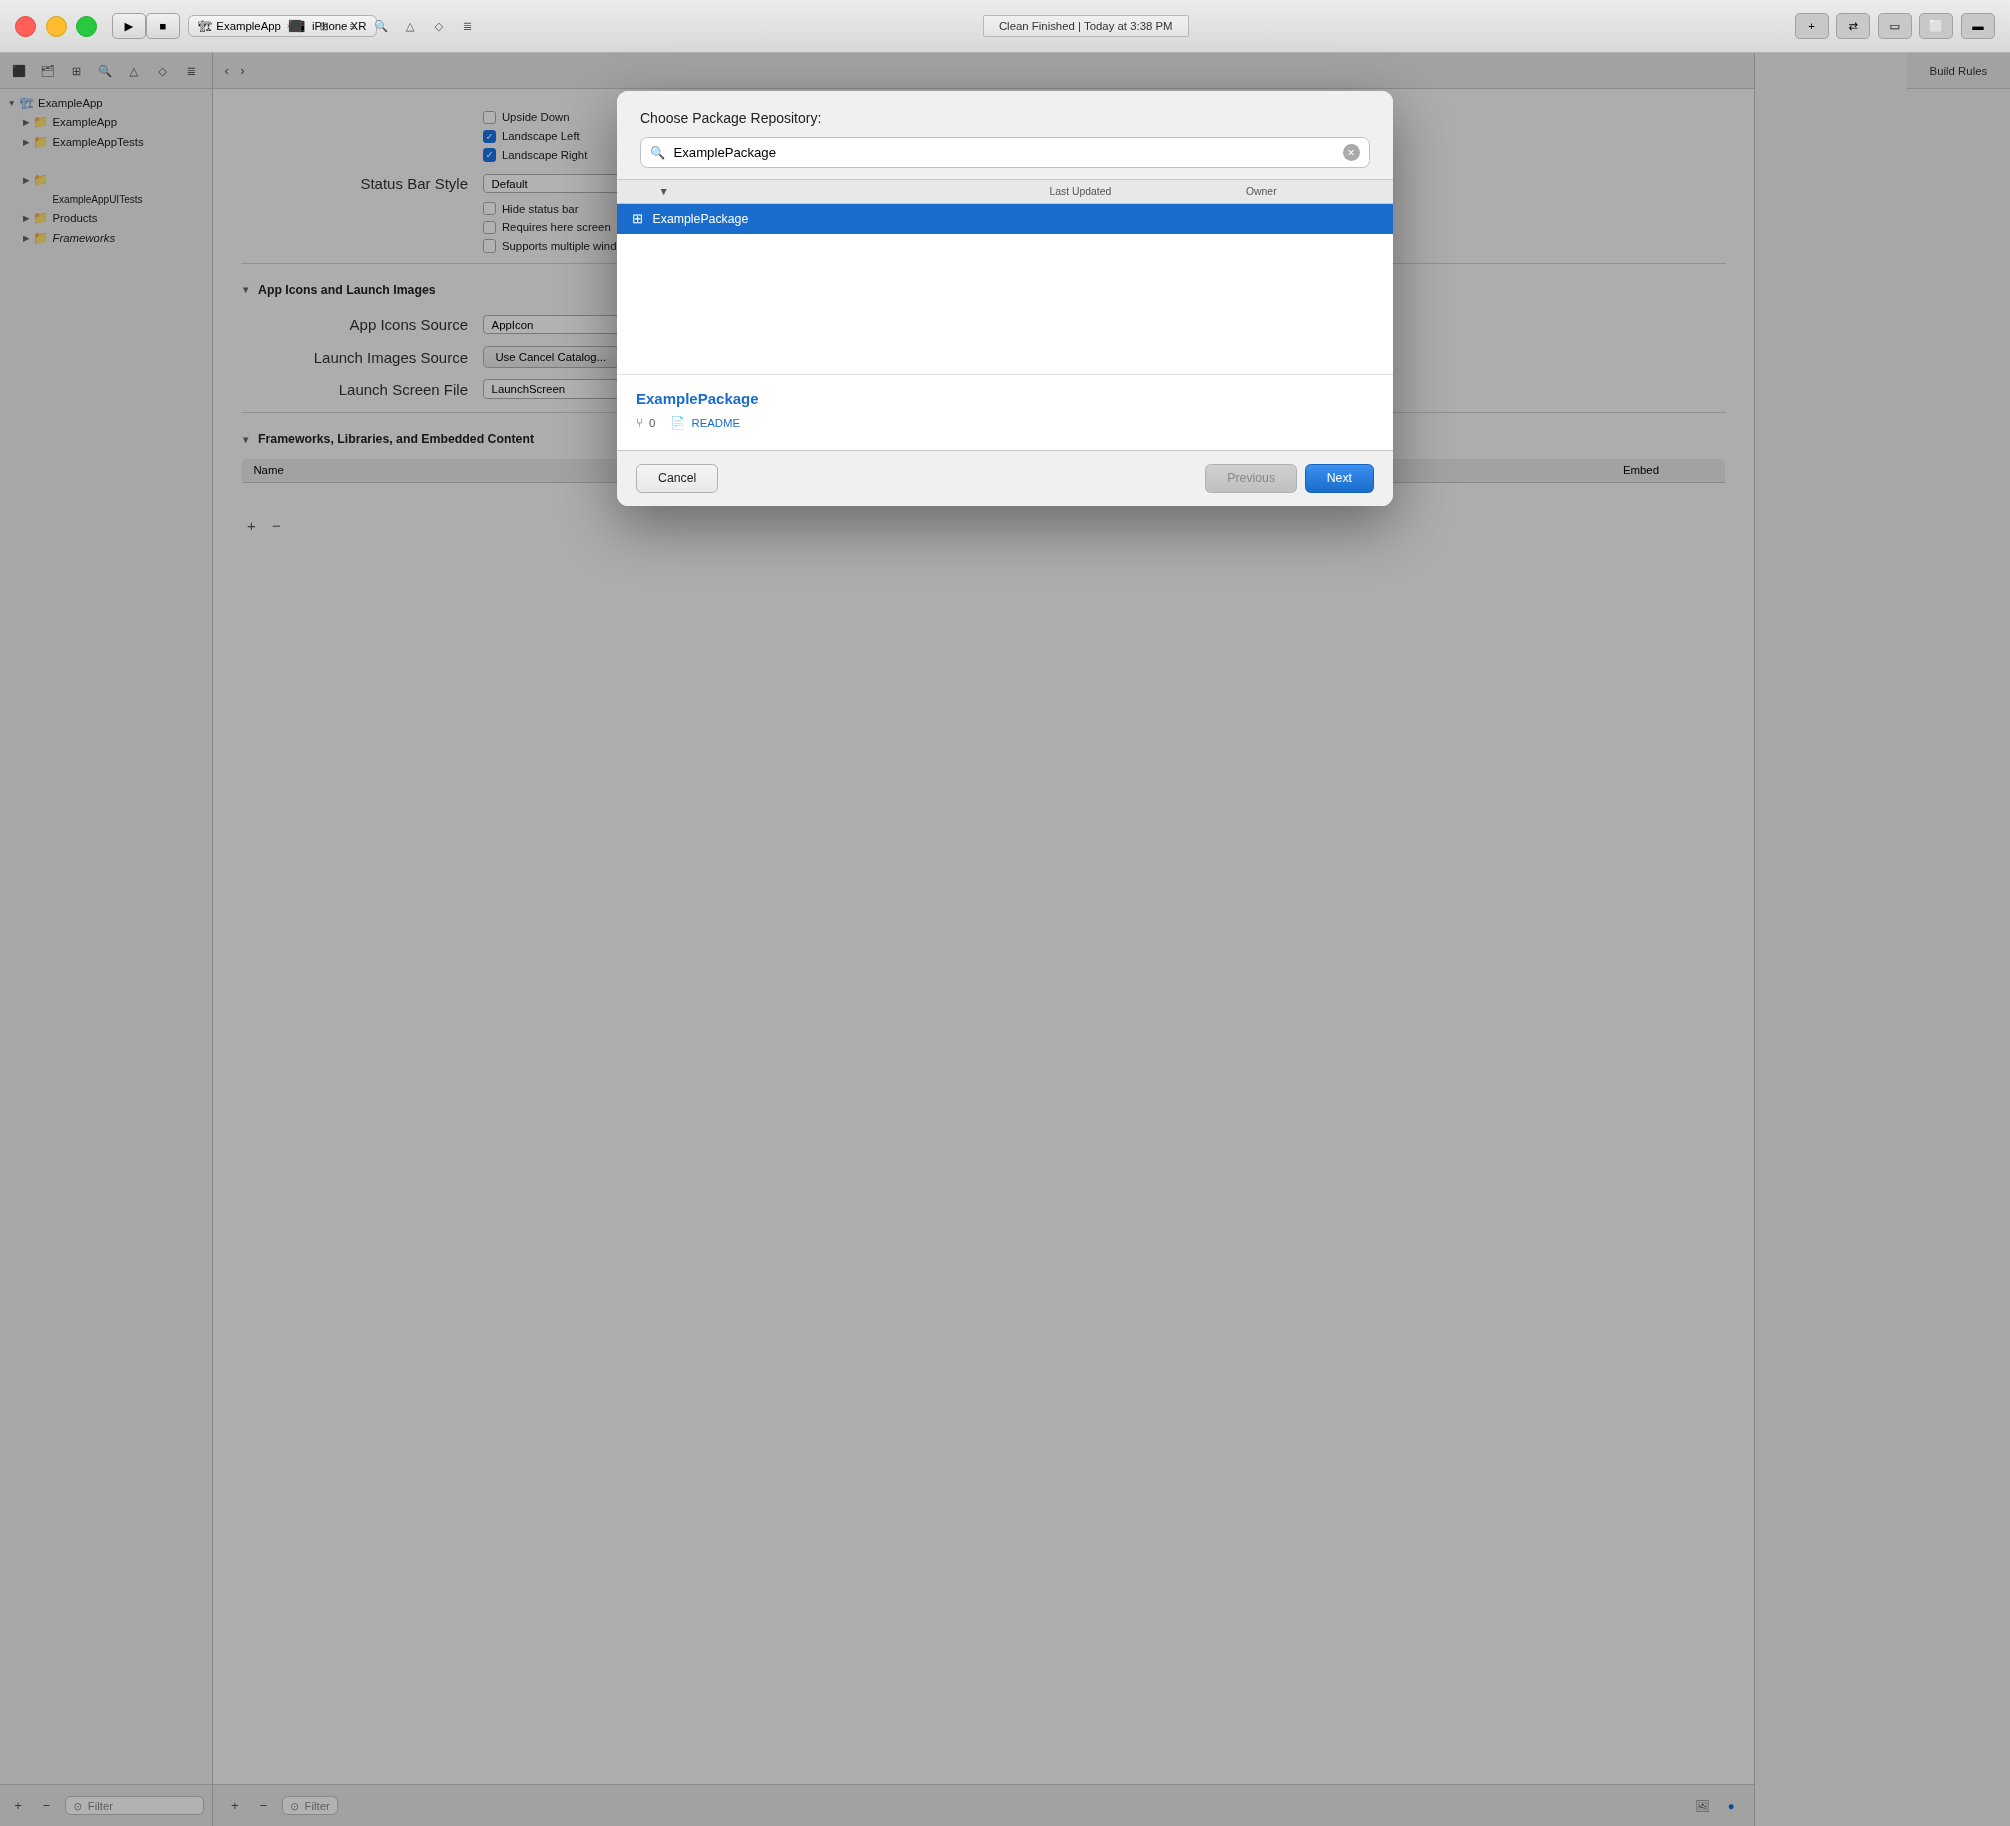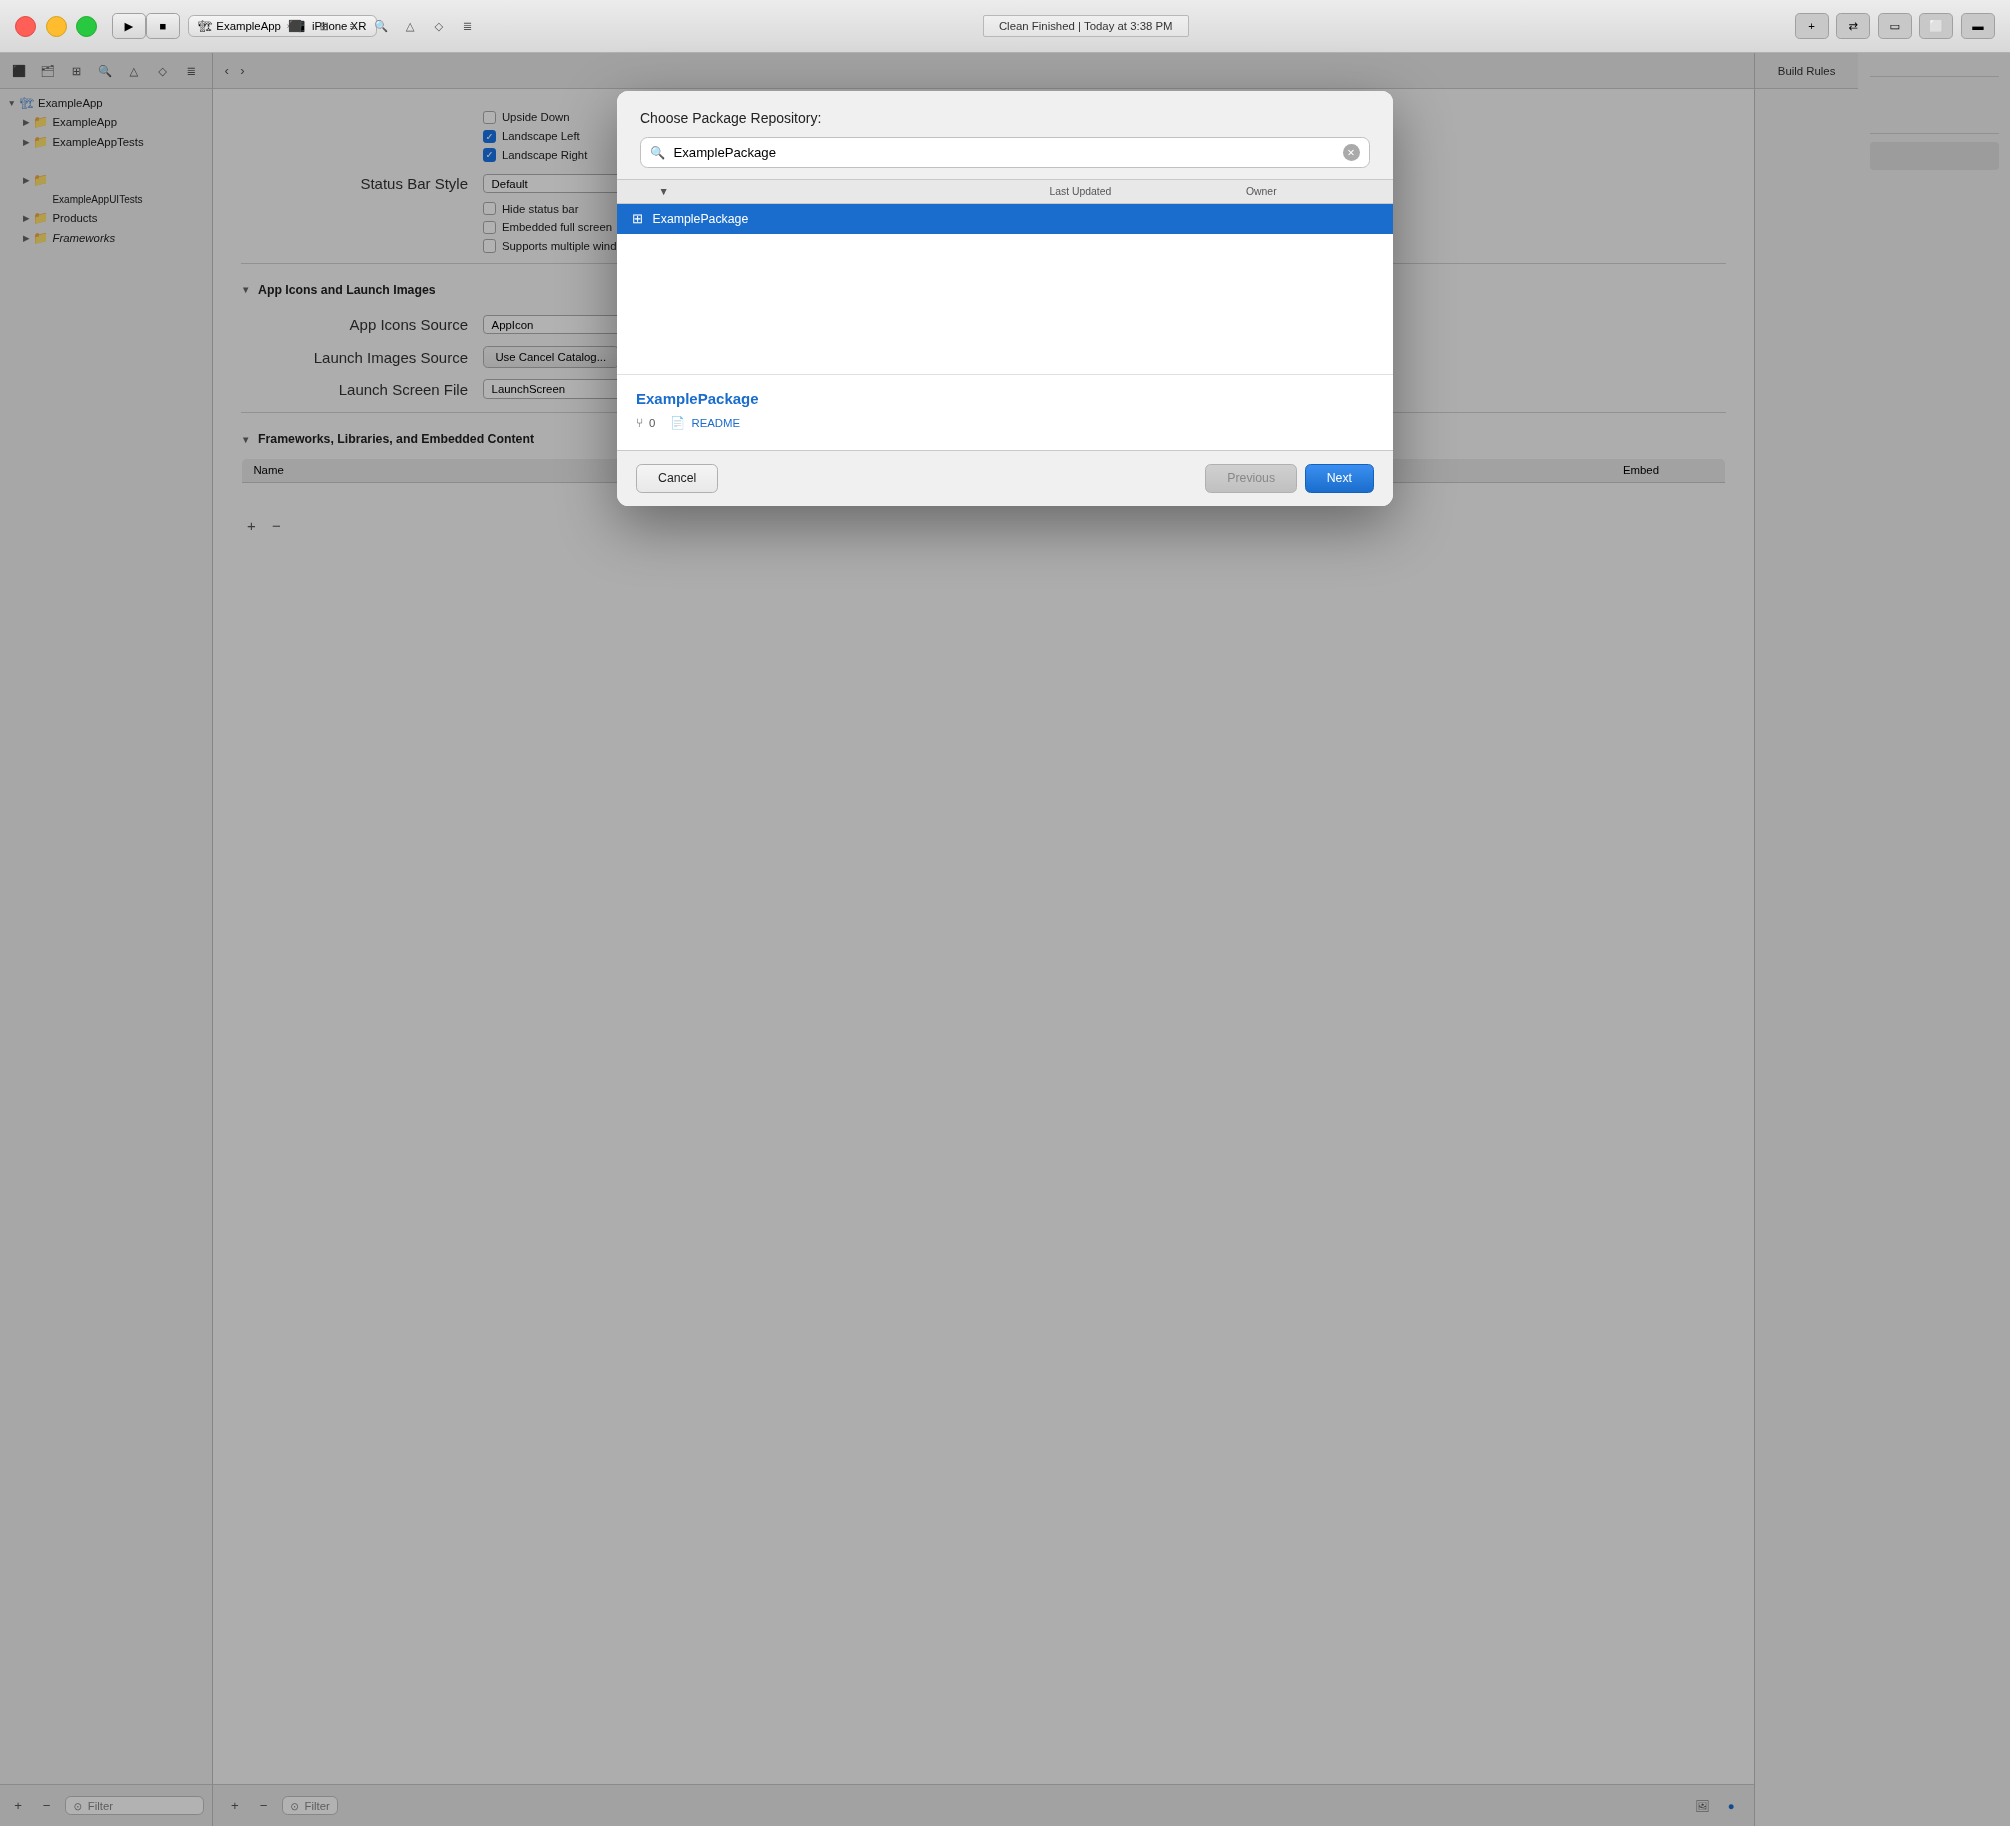--- a/index.html
+++ b/index.html
@@ -165,20 +165,22 @@
       background: #f5f5f5;
       position: relative;
     }
 
     
     .inspector-panel {
       width: 256px;
       background: #f0f0f0;
       border-left: 0.9px solid #c0c0c0;
       display: flex;
+      flex-direction: column;
+      align-items: flex-end;
     }
     .inspector-toolbar {
       height: 36px;
       background: #e8e8e8;
       border-bottom: 0.9px solid #c8c8c8;
       display: flex;
       align-items: center;
       justify-content: flex-end;
       padding: 0 11.4px;
     }
@@ -645,21 +647,21 @@
           <span class="select-text">Default</span>
           <span class="select-arrow">⌄</span>
         </div>
       </div>
       <div class="checkbox-row">
         <div class="checkbox"></div>
         <span class="checkbox-label">Hide status bar</span>
       </div>
       <div class="checkbox-row">
         <div class="checkbox"></div>
-        <span class="checkbox-label">Embedded full screen</span>
+        <span class="checkbox-label">Requires here screen</span>
       </div>
       <div class="checkbox-row">
         <div class="checkbox"></div>
         <span class="checkbox-label">Supports multiple windows</span>
       </div>
 
       <div class="divider"></div>
 
       <div class="section-header">
         <span class="section-toggle">▼</span>

